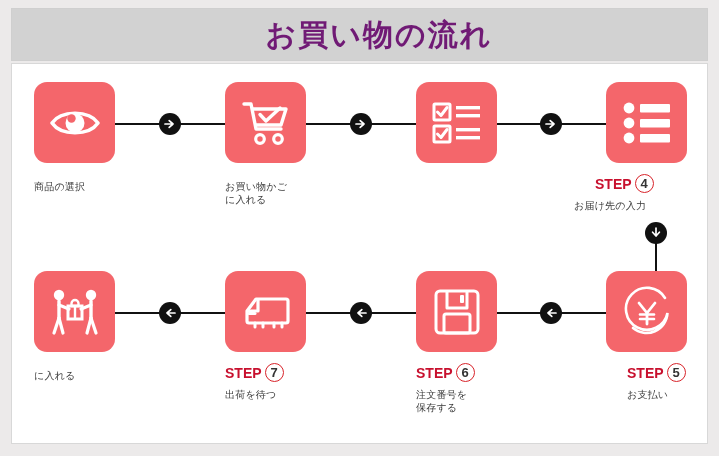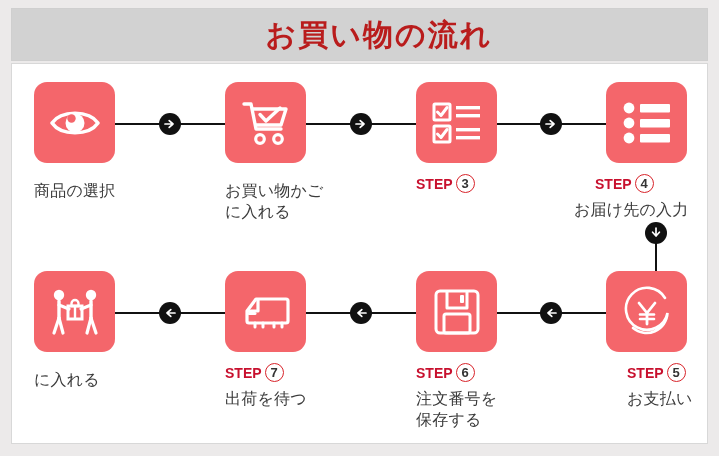--- a/index.html
+++ b/index.html
@@ -23,21 +23,21 @@
   }
   .banner-title{
     position:absolute;
     left:0;right:0;top:50%;
     transform:translateY(-50%);
     text-align:center;
     font-family:"Liberation Serif","DejaVu Serif",serif;
     font-weight:bold;
     font-size:30px;
     letter-spacing:2px;
-    color:#b91c1c;
+    color:#701a75;
     line-height:1;
     margin-left:39px;
   }
 
   
   .panel{
     position:absolute;
     left:11px;top:63px;
     width:697px;height:381px;
     background:#ffffff;
@@ -91,21 +91,21 @@
     text-align:center;
     font-size:13px;
     font-weight:bold;
     color:#333333;
     margin-left:3px;
     vertical-align:middle;
     box-sizing:border-box;
   }
   .step-desc{
     margin-top:6px;
-    font-size:16px;
+    font-size:10px;
     color:#3b3b3b;
     line-height:1.32;
     white-space:pre-line;
     letter-spacing:0.2px;
   }
   .step.shift-left .step-meta{ left:-32px; width:215px; }
 
   
   .conn{
     position:absolute;
@@ -224,23 +224,20 @@
           <path d="M5.5 11 L9 14.5 L15 6.5" fill="none" stroke="#ffffff" stroke-width="3" stroke-linecap="round" stroke-linejoin="round"></path>
           <rect x="24" y="5" width="24" height="3.4" fill="#ffffff"></rect>
           <rect x="24" y="13" width="24" height="3.4" fill="#ffffff"></rect>
           <rect x="2" y="25" width="16" height="16" rx="1" fill="none" stroke="#ffffff" stroke-width="3"></rect>
           <path d="M5.5 33 L9 36.5 L15 28.5" fill="none" stroke="#ffffff" stroke-width="3" stroke-linecap="round" stroke-linejoin="round"></path>
           <rect x="24" y="27" width="24" height="3.4" fill="#ffffff"></rect>
           <rect x="24" y="35" width="24" height="3.4" fill="#ffffff"></rect>
         </svg>
       </div>
       <div class="step-meta">
-        <span class="step-label-line">
-          <span class="step-word">STEP</span><span class="step-num">3</span>
-        </span>
       </div>
     </div>
 
     <div class="step shift-left" style="left:594px;top:18px;">
       <div class="icon-box">
         <svg width="48" height="42" viewBox="0 0 48 42">
           <circle cx="6" cy="6" r="5.4" fill="#ffffff"></circle>
           <circle cx="6" cy="21" r="5.4" fill="#ffffff"></circle>
           <circle cx="6" cy="36" r="5.4" fill="#ffffff"></circle>
           <rect x="17" y="2" width="30" height="8.5" rx="1" fill="#ffffff"></rect>

